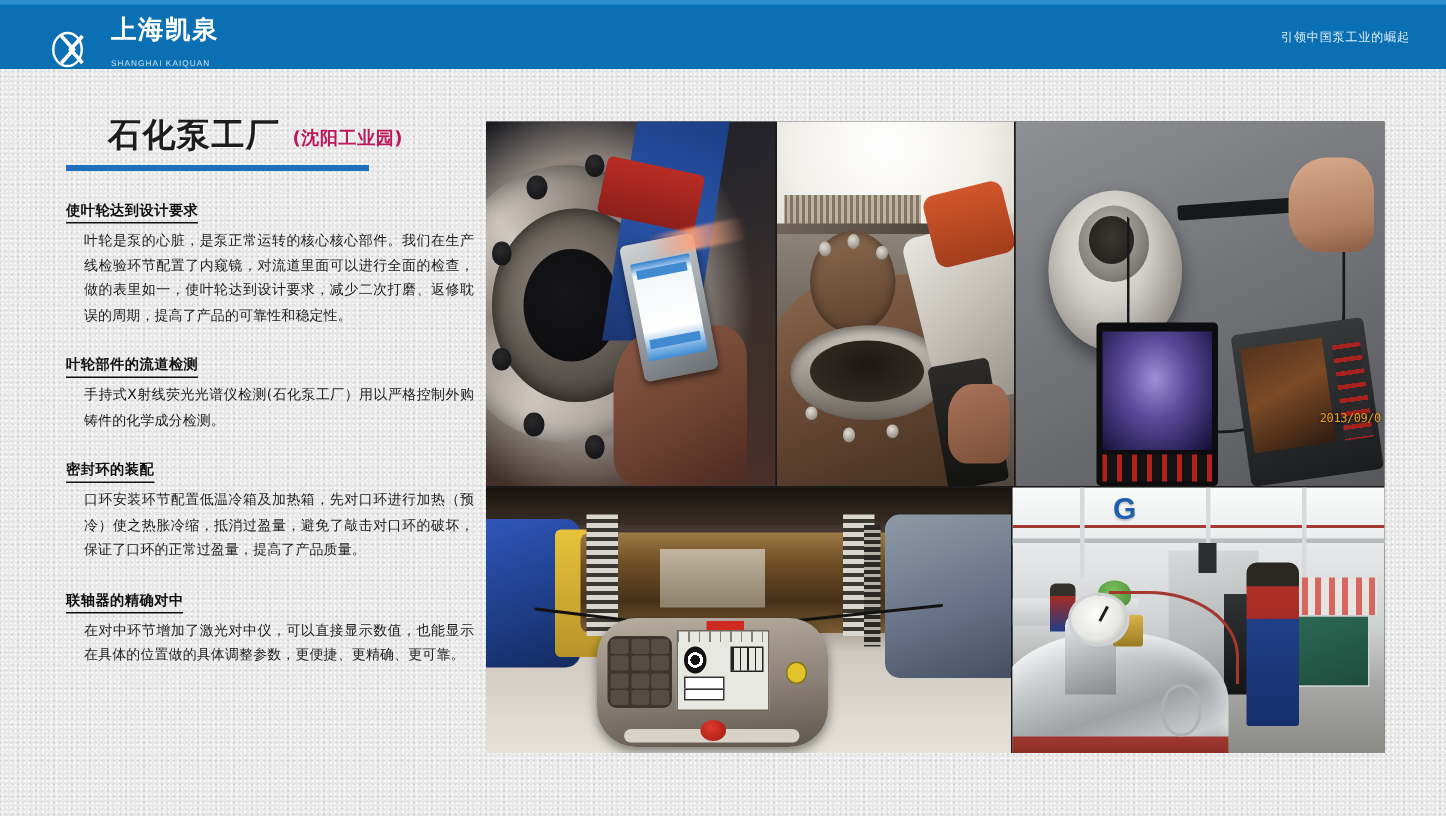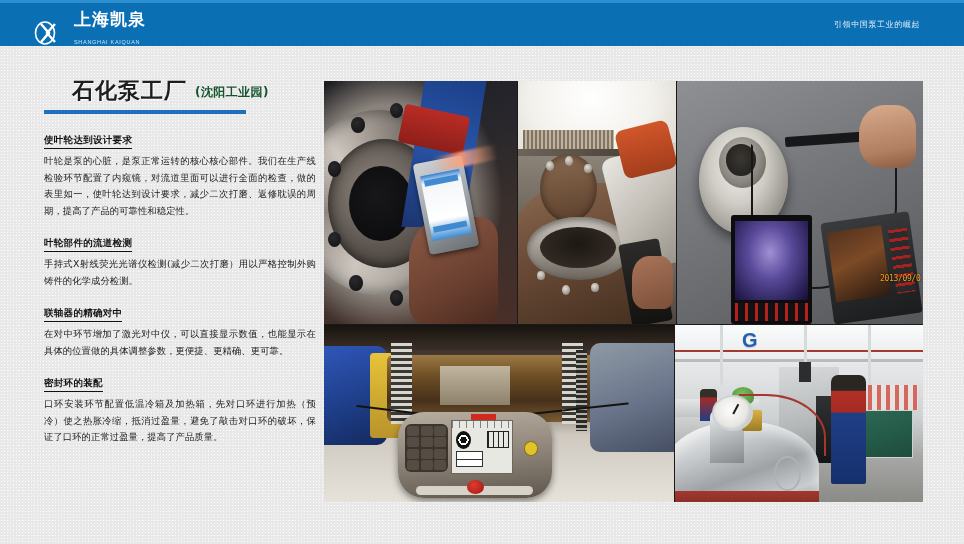--- a/index.html
+++ b/index.html
@@ -48,21 +48,21 @@
     font-family: "DejaVu Sans", "Liberation Sans", sans-serif;
   }
   .logo-en {
     color: #cfe4f4;
     font-size: 5.5px;
     letter-spacing: 0.7px;
     line-height: 8px;
     font-family: "Liberation Sans", sans-serif;
   }
   .header-slogan {
-    position: absolute; right: 44px; top: 16px;
+    position: absolute; right: 24px; top: 16px;
     color: #e3eef8;
     font-size: 8px;
     letter-spacing: 0.6px;
   }
 
   
   .left-col {
     position: absolute; left: 44px; top: 78px; width: 272px;
     z-index: 3;
   }
@@ -71,21 +71,21 @@
   }
   .slide-title {
     color: #1d1d1d;
     font-size: 22px;
     font-weight: bold;
     letter-spacing: 1px;
     line-height: 26px;
     text-shadow: 1px 1px 0 rgba(255,255,255,0.75);
   }
   .slide-subtitle {
-    color: #14532d;
+    color: #be185d;
     font-size: 12px;
     font-weight: bold;
     padding-bottom: 3px;
     letter-spacing: 0.4px;
   }
   .title-rule {
     width: 202px; height: 4px; background: #1f6fbe;
     margin-top: 6px; margin-bottom: 14px;
   }
   .section { margin-bottom: 12px; }
@@ -98,20 +98,21 @@
     display: inline-block;
     padding-bottom: 1px;
     margin-bottom: 4px;
   }
   .section-body {
     color: #1b1b1b;
     font-size: 9.3px;
     line-height: 16.5px;
     letter-spacing: 0.1px;
     text-align: justify;
+    margin-left: 12px;
   }
 
   
   .photo-grid {
     position: absolute; left: 324px; top: 81px;
     width: 599px; height: 421px;
     z-index: 2;
     background: #1a1a1a;
   }
   .row-top { position: absolute; left: 0; top: 0; width: 682px; height: 243px; }
@@ -605,31 +606,31 @@
   </div>
   <div class="title-rule"></div>
 
   <div class="section">
     <div class="section-head">使叶轮达到设计要求</div>
     <div class="section-body">叶轮是泵的心脏，是泵正常运转的核心核心部件。我们在生产线检验环节配置了内窥镜，对流道里面可以进行全面的检查，做的表里如一，使叶轮达到设计要求，减少二次打磨、返修耽误的周期，提高了产品的可靠性和稳定性。</div>
   </div>
 
   <div class="section">
     <div class="section-head">叶轮部件的流道检测</div>
-    <div class="section-body">手持式X射线荧光光谱仪检测(减少二次打磨）用以严格控制外购铸件的化学成分检测。</div>
+    <div class="section-body">手持式X射线荧光光谱仪检测(石化泵工厂）用以严格控制外购铸件的化学成分检测。</div>
+  </div>
+
+  <div class="section">
+    <div class="section-head">密封环的装配</div>
+    <div class="section-body">口环安装环节配置低温冷箱及加热箱，先对口环进行加热（预冷）使之热胀冷缩，抵消过盈量，避免了敲击对口环的破坏，保证了口环的正常过盈量，提高了产品质量。</div>
   </div>
 
   <div class="section">
     <div class="section-head">联轴器的精确对中</div>
     <div class="section-body">在对中环节增加了激光对中仪，可以直接显示数值，也能显示在具体的位置做的具体调整参数，更便捷、更精确、更可靠。</div>
-  </div>
-
-  <div class="section">
-    <div class="section-head">密封环的装配</div>
-    <div class="section-body">口环安装环节配置低温冷箱及加热箱，先对口环进行加热（预冷）使之热胀冷缩，抵消过盈量，避免了敲击对口环的破坏，保证了口环的正常过盈量，提高了产品质量。</div>
   </div>
 
 </div>
 
 <div class="photo-grid">
 
   <div class="row-top">
 
     <div class="cell p1">
       <div class="ph1">

